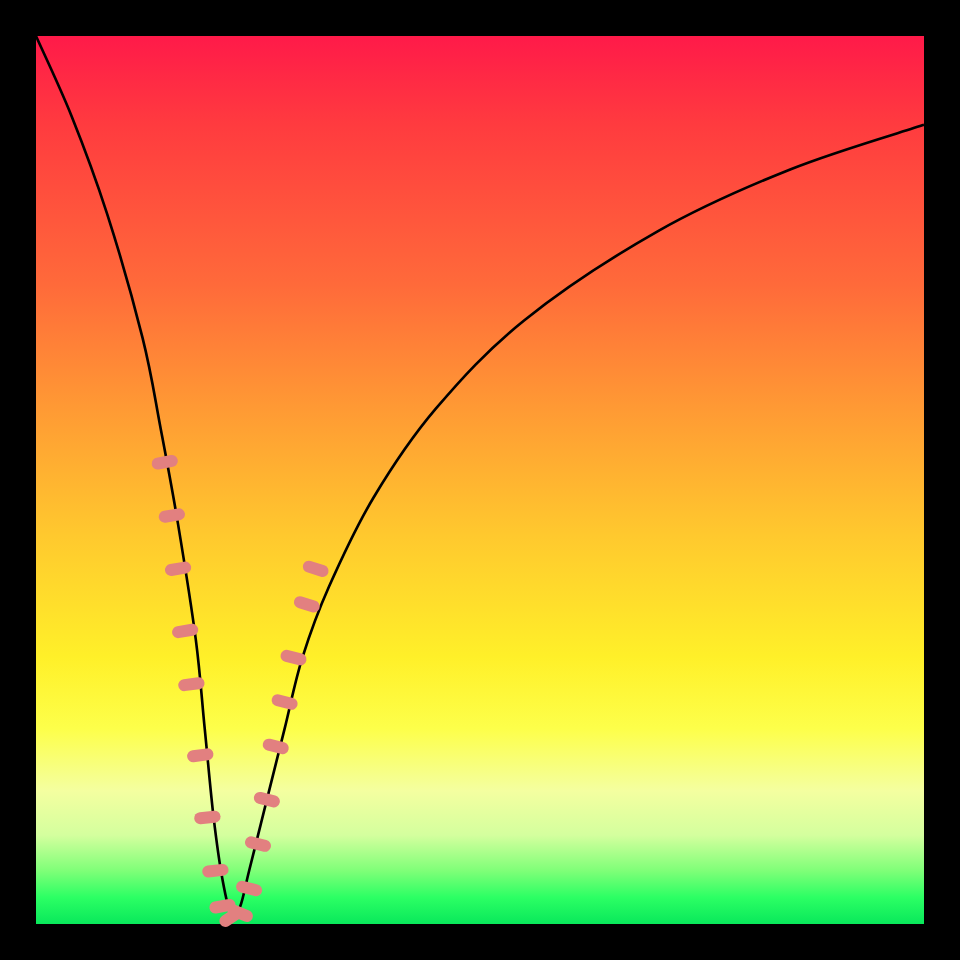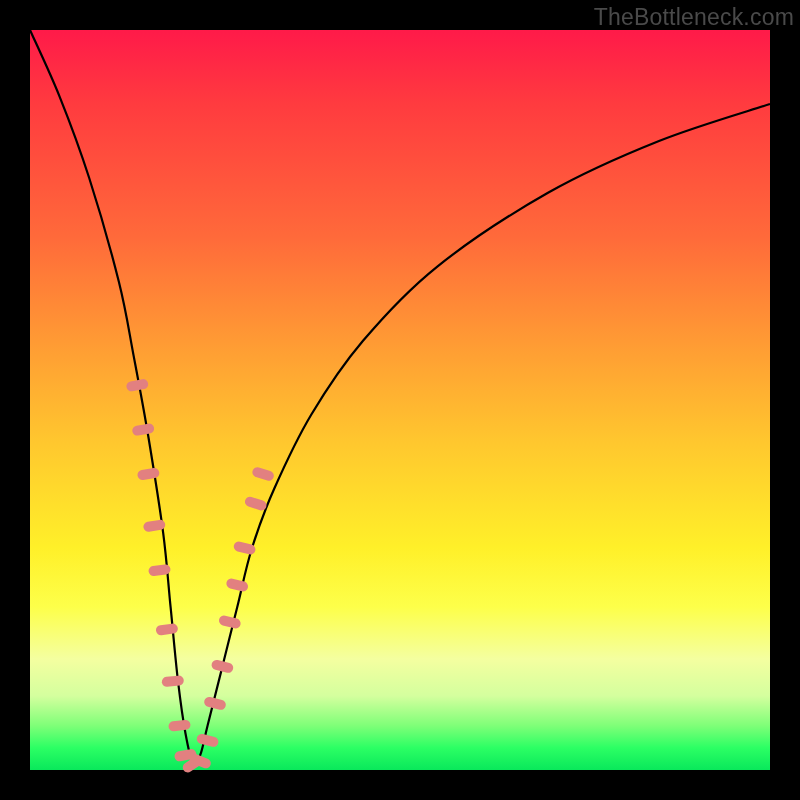--- a/index.html
+++ b/index.html
@@ -63,21 +63,20 @@
   .marker {
     fill: #e28080;
     stroke: none;
   }
 </style>
 </head>
 <body>
 
 <div class="frame">
 
-  <div class="watermark">TheBottleneck.com</div>
 
   <div class="plot-area">
     <svg class="curve" viewBox="0 0 740 740" preserveAspectRatio="none">
       <path id="curve-path" class="curve-path" d="M 0.0 0.0 C 4.9 11.1, 19.7 41.9, 29.6 66.6 C 39.5 91.3, 49.3 117.2, 59.2 148.0 C 69.1 178.8, 81.4 222.0, 88.8 251.6 C 96.2 281.2, 98.7 299.7, 103.6 325.6 C 108.5 351.5, 113.5 377.4, 118.4 407.0 C 123.3 436.6, 129.5 474.8, 133.2 503.2 C 136.9 531.6, 138.1 552.5, 140.6 577.2 C 143.1 601.9, 145.5 630.2, 148.0 651.2 C 150.5 672.2, 152.9 689.4, 155.4 703.0 C 157.9 716.6, 160.3 728.9, 162.8 732.6 C 165.3 736.3, 167.7 731.4, 170.2 725.2 C 172.7 719.0, 173.9 710.4, 177.6 695.6 C 181.3 680.8, 187.5 656.1, 192.4 636.4 C 197.3 616.7, 202.3 596.9, 207.2 577.2 C 212.1 557.5, 215.8 537.7, 222.0 518.0 C 228.2 498.3, 234.3 481.0, 244.2 458.8 C 254.1 436.6, 266.4 409.5, 281.2 384.8 C 296.0 360.1, 312.0 335.5, 333.0 310.8 C 354.0 286.1, 376.2 261.5, 407.0 236.8 C 437.8 212.1, 481.0 183.8, 518.0 162.8 C 555.0 141.8, 592.0 125.8, 629.0 111.0 C 666.0 96.2, 721.5 80.2, 740.0 74.0"></path>
       <g id="markers">
           <rect x="-5.0" y="-11.0" width="10" height="22" rx="5" class="marker" transform="translate(107.3 355.2) rotate(79.2)"></rect>
           <rect x="-5.0" y="-11.0" width="10" height="22" rx="5" class="marker" transform="translate(113.2 399.6) rotate(80.5)"></rect>
           <rect x="-5.0" y="-11.0" width="10" height="22" rx="5" class="marker" transform="translate(118.4 444.0) rotate(80.5)"></rect>
           <rect x="-5.0" y="-11.0" width="10" height="22" rx="5" class="marker" transform="translate(124.3 495.8) rotate(80.5)"></rect>
           <rect x="-5.0" y="-11.0" width="10" height="22" rx="5" class="marker" transform="translate(129.5 540.2) rotate(82.6)"></rect>

